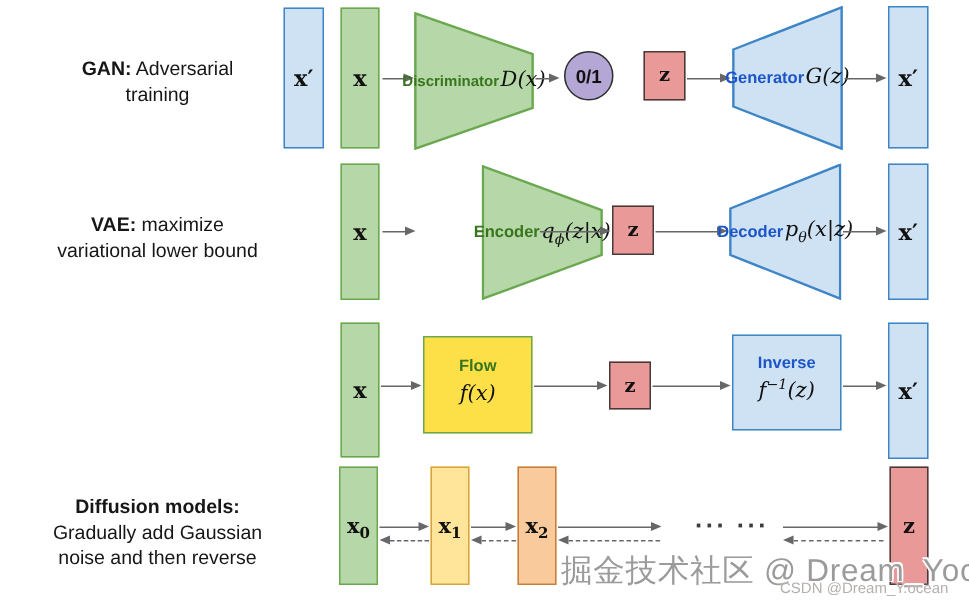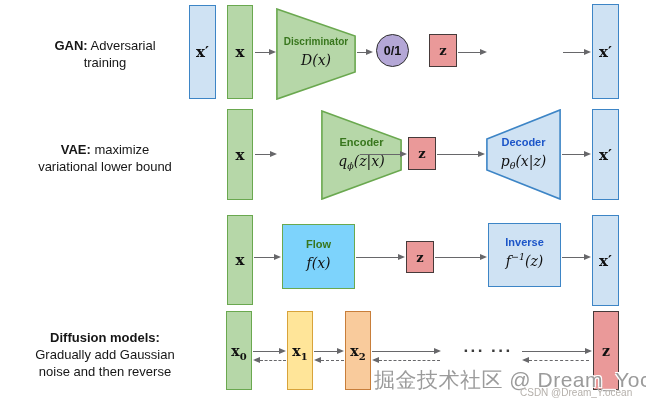--- a/index.html
+++ b/index.html
@@ -23,35 +23,35 @@
   .blue   { background:#cfe2f3; border-color:#3d85c6; }
   .green  { background:#b6d7a8; border-color:#6aa84f; }
   .red    { background:#ea9999; border-color:#463a3a; }
   .yellow { background:#ffe599; border-color:#d8a33a; }
   .orange { background:#f9cb9c; border-color:#c87e3a; }
   
   .trapwrap { position:absolute; }
   .trapwrap svg { position:absolute; left:0; top:0; }
   .traplabel {
     position:absolute; left:0; top:0; right:0; bottom:0;
-    display:flex; flex-direction:column; align-items:center; justify-content:center; gap:1px;
+    display:flex; flex-direction:row; align-items:center; justify-content:center; gap:1px;
   }
   .g-poly { fill:#b6d7a8; stroke:#6aa84f; stroke-width:1.6; }
   .b-poly { fill:#cfe2f3; stroke:#3d85c6; stroke-width:1.6; }
   .boxtitle { font-weight:700; font-size:11px; letter-spacing:0; }
   .gt { color:#38761d; }
   .bt { color:#1c55c8; }
   .formula { font-family:"DejaVu Serif", serif; font-style:italic; font-size:14px; color:#111; line-height:15px; }
   .formula sub, .formula sup { font-size:9.5px; }
   
   .labelbox {
     position:absolute; box-sizing:border-box; border:1.6px solid;
     display:flex; flex-direction:column; align-items:center; justify-content:center; gap:1px;
   }
-  .labelbox.green { background:#7dd3fc; border-color:#6aa84f; }
+  .labelbox.green { background:#fde047; border-color:#6aa84f; }
   .labelbox.blue  { background:#cfe2f3; border-color:#3d85c6; }
   
   .circle {
     position:absolute; box-sizing:border-box; border-radius:50%;
     background:#b4a7d6; border:1.7px solid #2e2e2e;
     display:flex; align-items:center; justify-content:center;
     font-weight:700; font-size:12.5px; color:#111;
   }
   
   .a { position:absolute; height:9px; }
@@ -123,20 +123,29 @@
 
   <div class="node red" style="left:429px; top:34px; width:28px; height:33px; font-size:13px;">
       <span>z</span>
     </div>
 
   <div class="a" style="left:458px; top:47px; width:29px;">
       <i class="ln"></i>
       <i class="hd"></i>
     </div>
 
+  <div class="trapwrap" style="left:488px; top:4px; width:74px; height:96px;">
+    <svg width="74" height="96" viewBox="0 0 74 96">
+        <polygon class="b-poly" points="0.9,29 73.1,0.9 73.1,95.1 0.9,67"></polygon>
+      </svg>
+    <div class="traplabel">
+      <span class="boxtitle bt">Generator</span>
+      <span class="formula"><i>G</i><sub></sub><sup></sup><span>(z)</span></span>
+    </div>
+  </div>
 
   <div class="a" style="left:563px; top:47px; width:28px;">
       <i class="ln"></i>
       <i class="hd"></i>
     </div>
 
   <div class="node blue" style="left:592px; top:4px; width:27px; height:95px;">
       <span>x′</span>
     </div>
 

